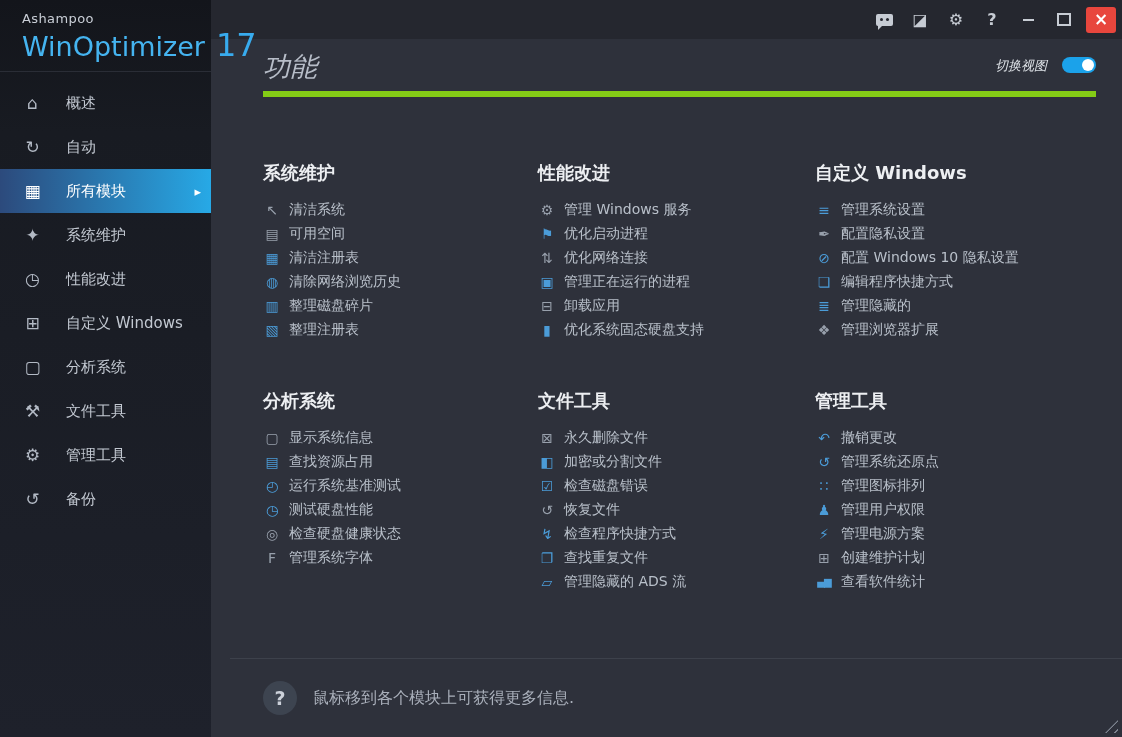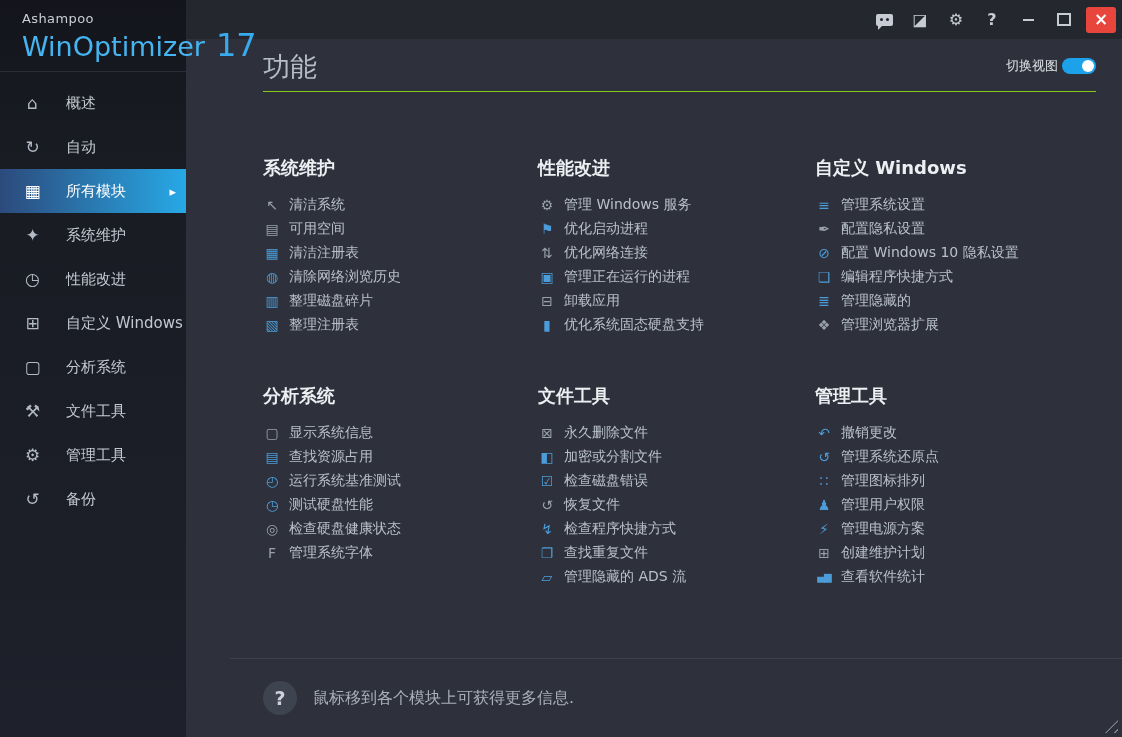--- a/index.html
+++ b/index.html
@@ -23,43 +23,43 @@
     background:#25272f;box-shadow:6px 0 0 #25272f;}
   .help-q{font-size:16px;font-weight:bold;color:#c7ccd4;}
   .min-bar{width:11px;height:2px;background:#c7ccd4;display:block;}
   .max-box{width:10px;height:9px;border:2px solid #c7ccd4;display:block;}
   .close-btn{
     width:30px;height:26px;border-radius:3px;display:flex;align-items:center;justify-content:center;
     margin:0 6px 0 4px;color:#fff;font-size:17px;font-weight:bold;line-height:1;
   }
   
   .sidebar{
-    position:absolute;left:0;top:0;width:186px;height:737px;z-index:3;
+    position:absolute;left:0;top:0;width:211px;height:737px;z-index:3;
     background:linear-gradient(180deg,#13151b 0%,#181b22 18%,#1e212b 100%);
   }
   .logo{padding:11px 0 0 22px;height:60px;border-bottom:1px solid #2a2d36;}
   .logo .brand{color:#c9ced6;font-size:13px;letter-spacing:.4px;}
   .logo .product-line{margin-top:0;white-space:nowrap;}
   .logo .product{color:#45b4f0;font-size:27px;}
   .logo .version{color:#38abee;font-size:32px;margin-left:11px;}
   .nav{margin-top:9px;}
   .nav-item{height:44px;display:flex;align-items:center;padding:0 10px 0 19px;
     color:#c3c9d2;font-size:15px;position:relative;cursor:pointer;}
   .nav-item .n-glyph{width:27px;font-size:17px;color:#b3bac5;text-align:center;flex:none;}
   .nav-item .n-label{margin-left:20px;white-space:nowrap;}
   .nav-item.active{background:linear-gradient(90deg,#2c4a7c 0%,#27a9e6 100%);color:#fff;}
   .nav-item.active .n-glyph{color:#fff;}
   .nav-item .n-arrow{display:none;position:absolute;right:10px;font-size:13px;color:#fff;}
   .nav-item.active .n-arrow{display:block;}
   
   .content{position:absolute;left:230px;top:39px;right:0;bottom:0;background:#2e313b;}
   .page-header{display:flex;justify-content:space-between;align-items:flex-end;
-    margin:0 26px 0 33px;padding:13px 0 9px;border-bottom:1px solid #84cc16;}
+    margin:0 26px 0 33px;padding:13px 0 9px;border-bottom:6px solid #84cc16;font-style:italic;}
   .page-title{font-size:27px;color:#b7bdc8;font-weight:normal;margin:0;line-height:1.1;}
-  .view-toggle{display:flex;align-items:center;gap:4px;margin-bottom:7px;cursor:pointer;}
+  .view-toggle{display:flex;align-items:flex-start;gap:15px;margin-bottom:7px;cursor:pointer;}
   .view-toggle .t-label{font-size:13px;color:#dfe3e8;}
   .switch{width:34px;height:16px;border-radius:8px;background:#1ba2ea;position:relative;flex:none;}
   .switch .knob{position:absolute;right:2px;top:2px;width:12px;height:12px;border-radius:50%;background:#fff;}
   .modules{margin:64px 26px 0 33px;display:grid;grid-template-columns:275px 277px auto;row-gap:47px;}
   .group-title{font-size:18px;color:#edeff2;font-weight:bold;margin:0 0 13px;}
   .module-item{display:flex;align-items:center;height:24px;font-size:14px;color:#b9c0ca;cursor:pointer;white-space:nowrap;}
   .module-item .m-glyph{width:18px;text-align:center;font-size:14px;color:#4b9cd8;margin-right:8px;flex:none;}
   .module-item .m-glyph.gray{color:#98a0ac;}
   .module-item .m-glyph.small{font-size:10px;letter-spacing:-1px;}
   

